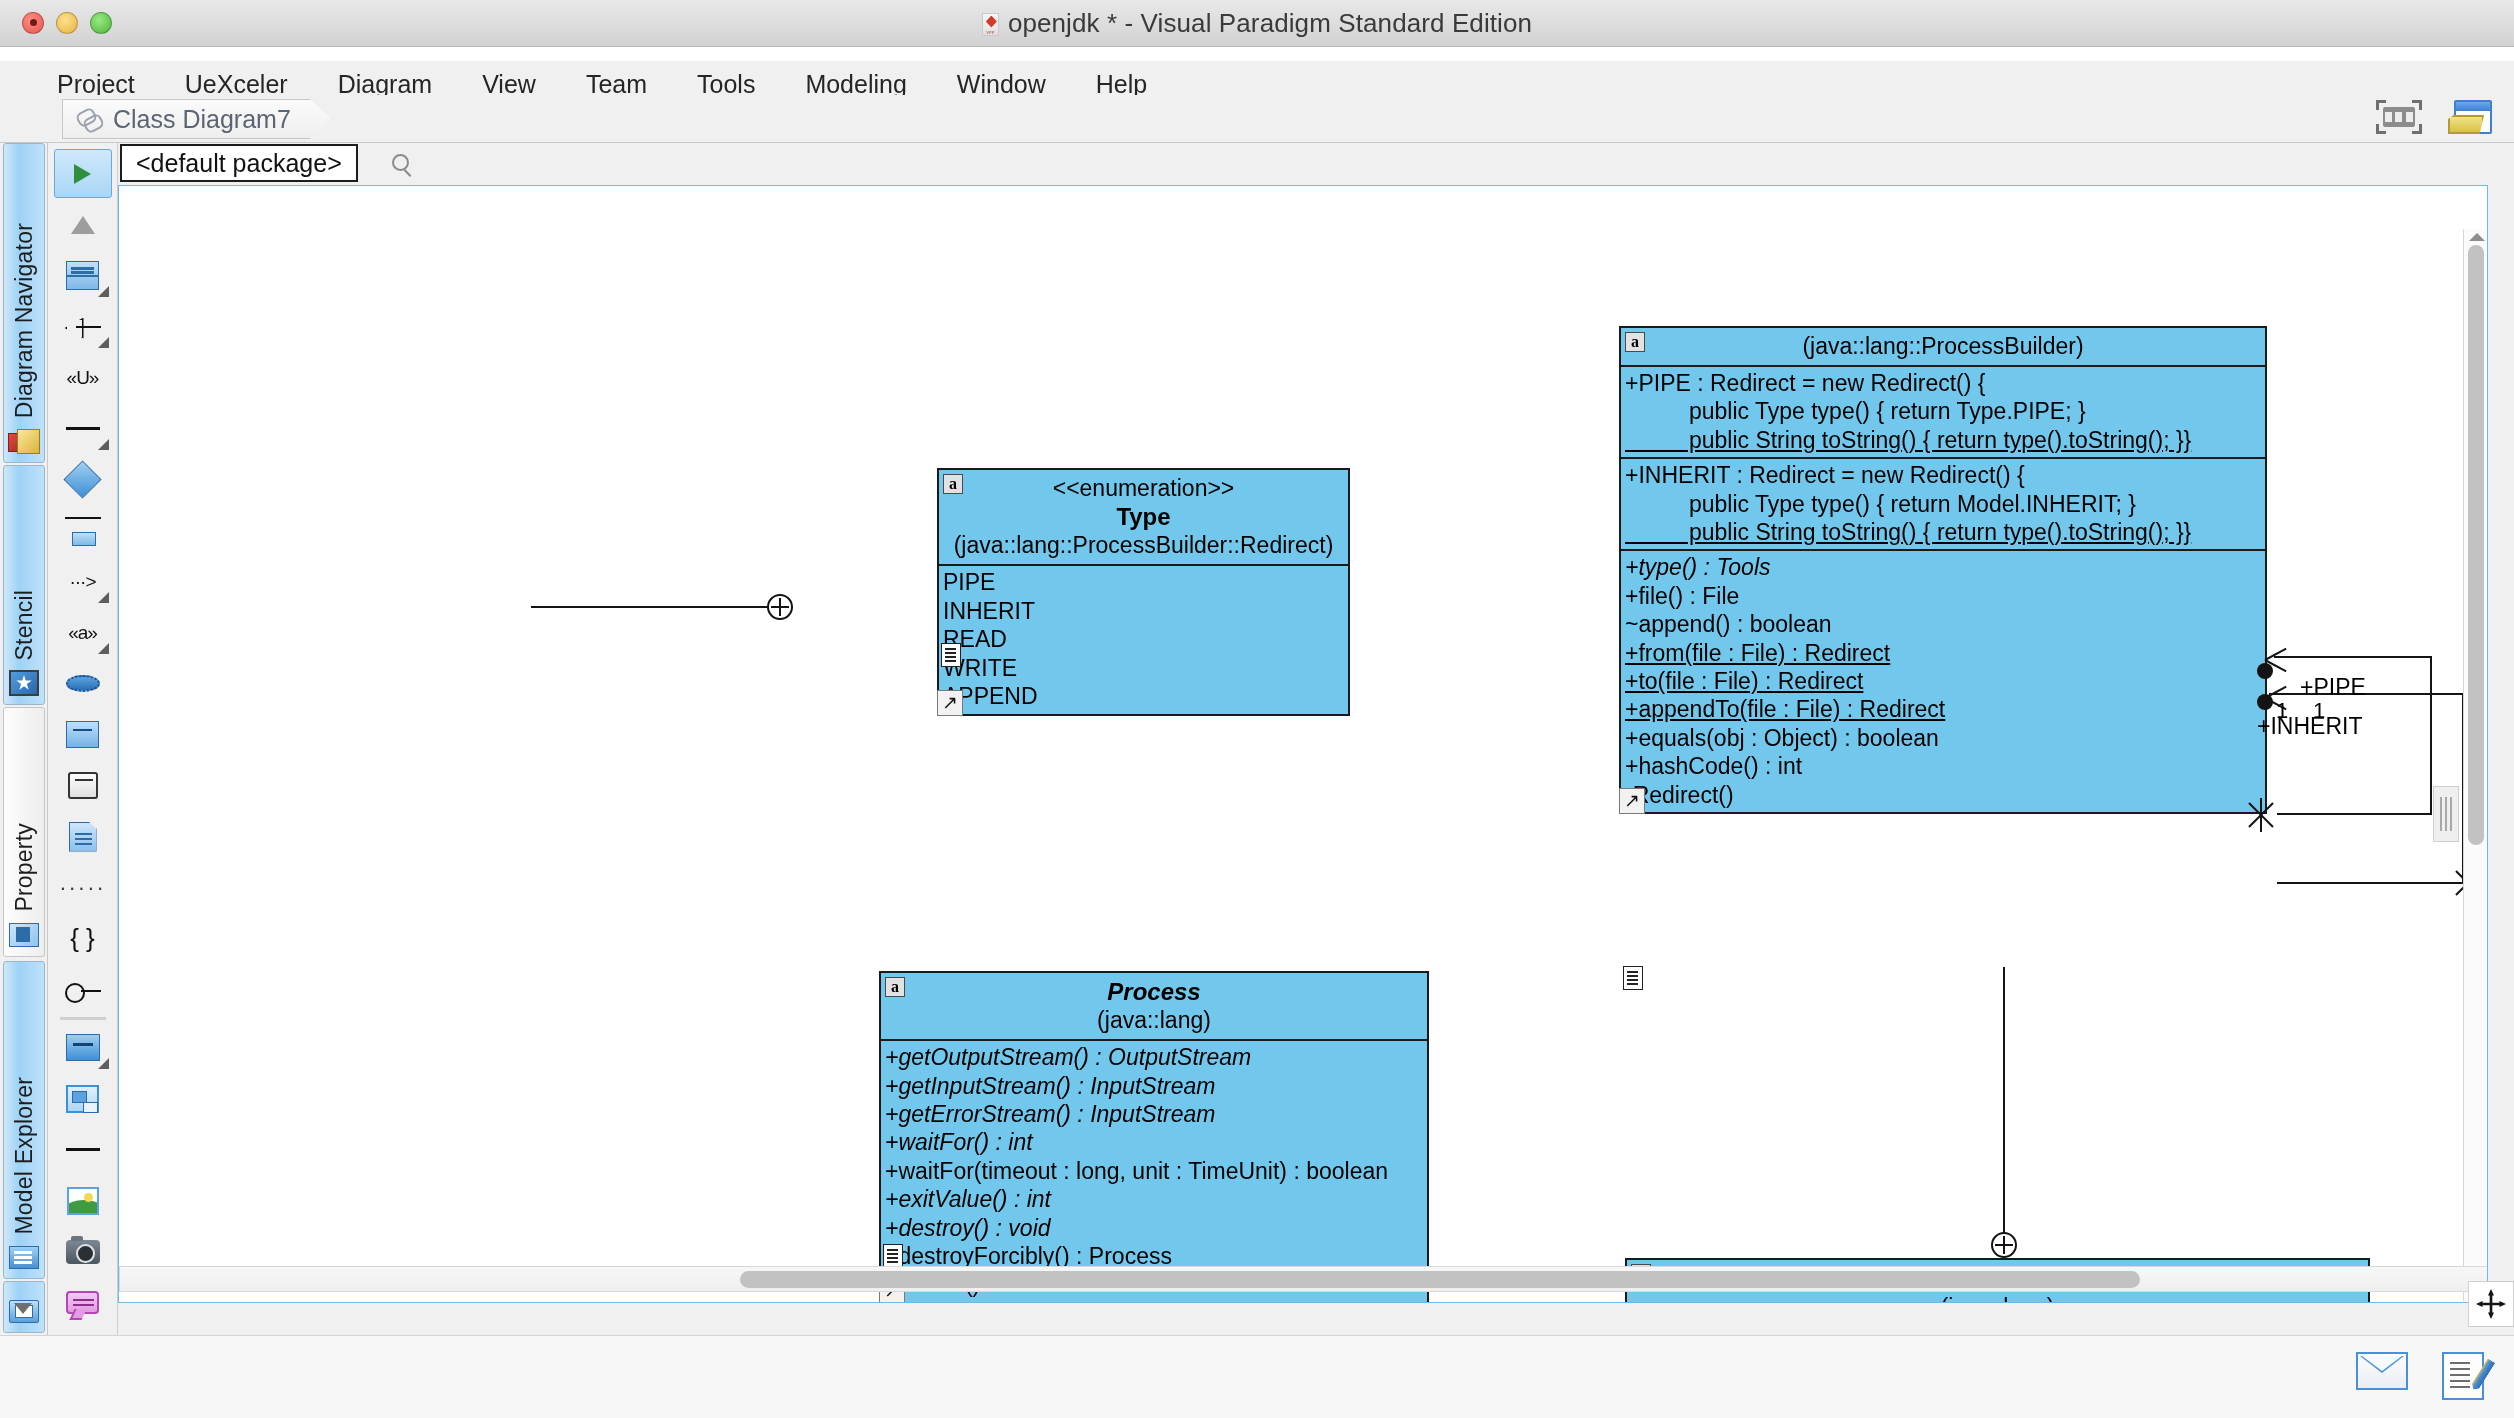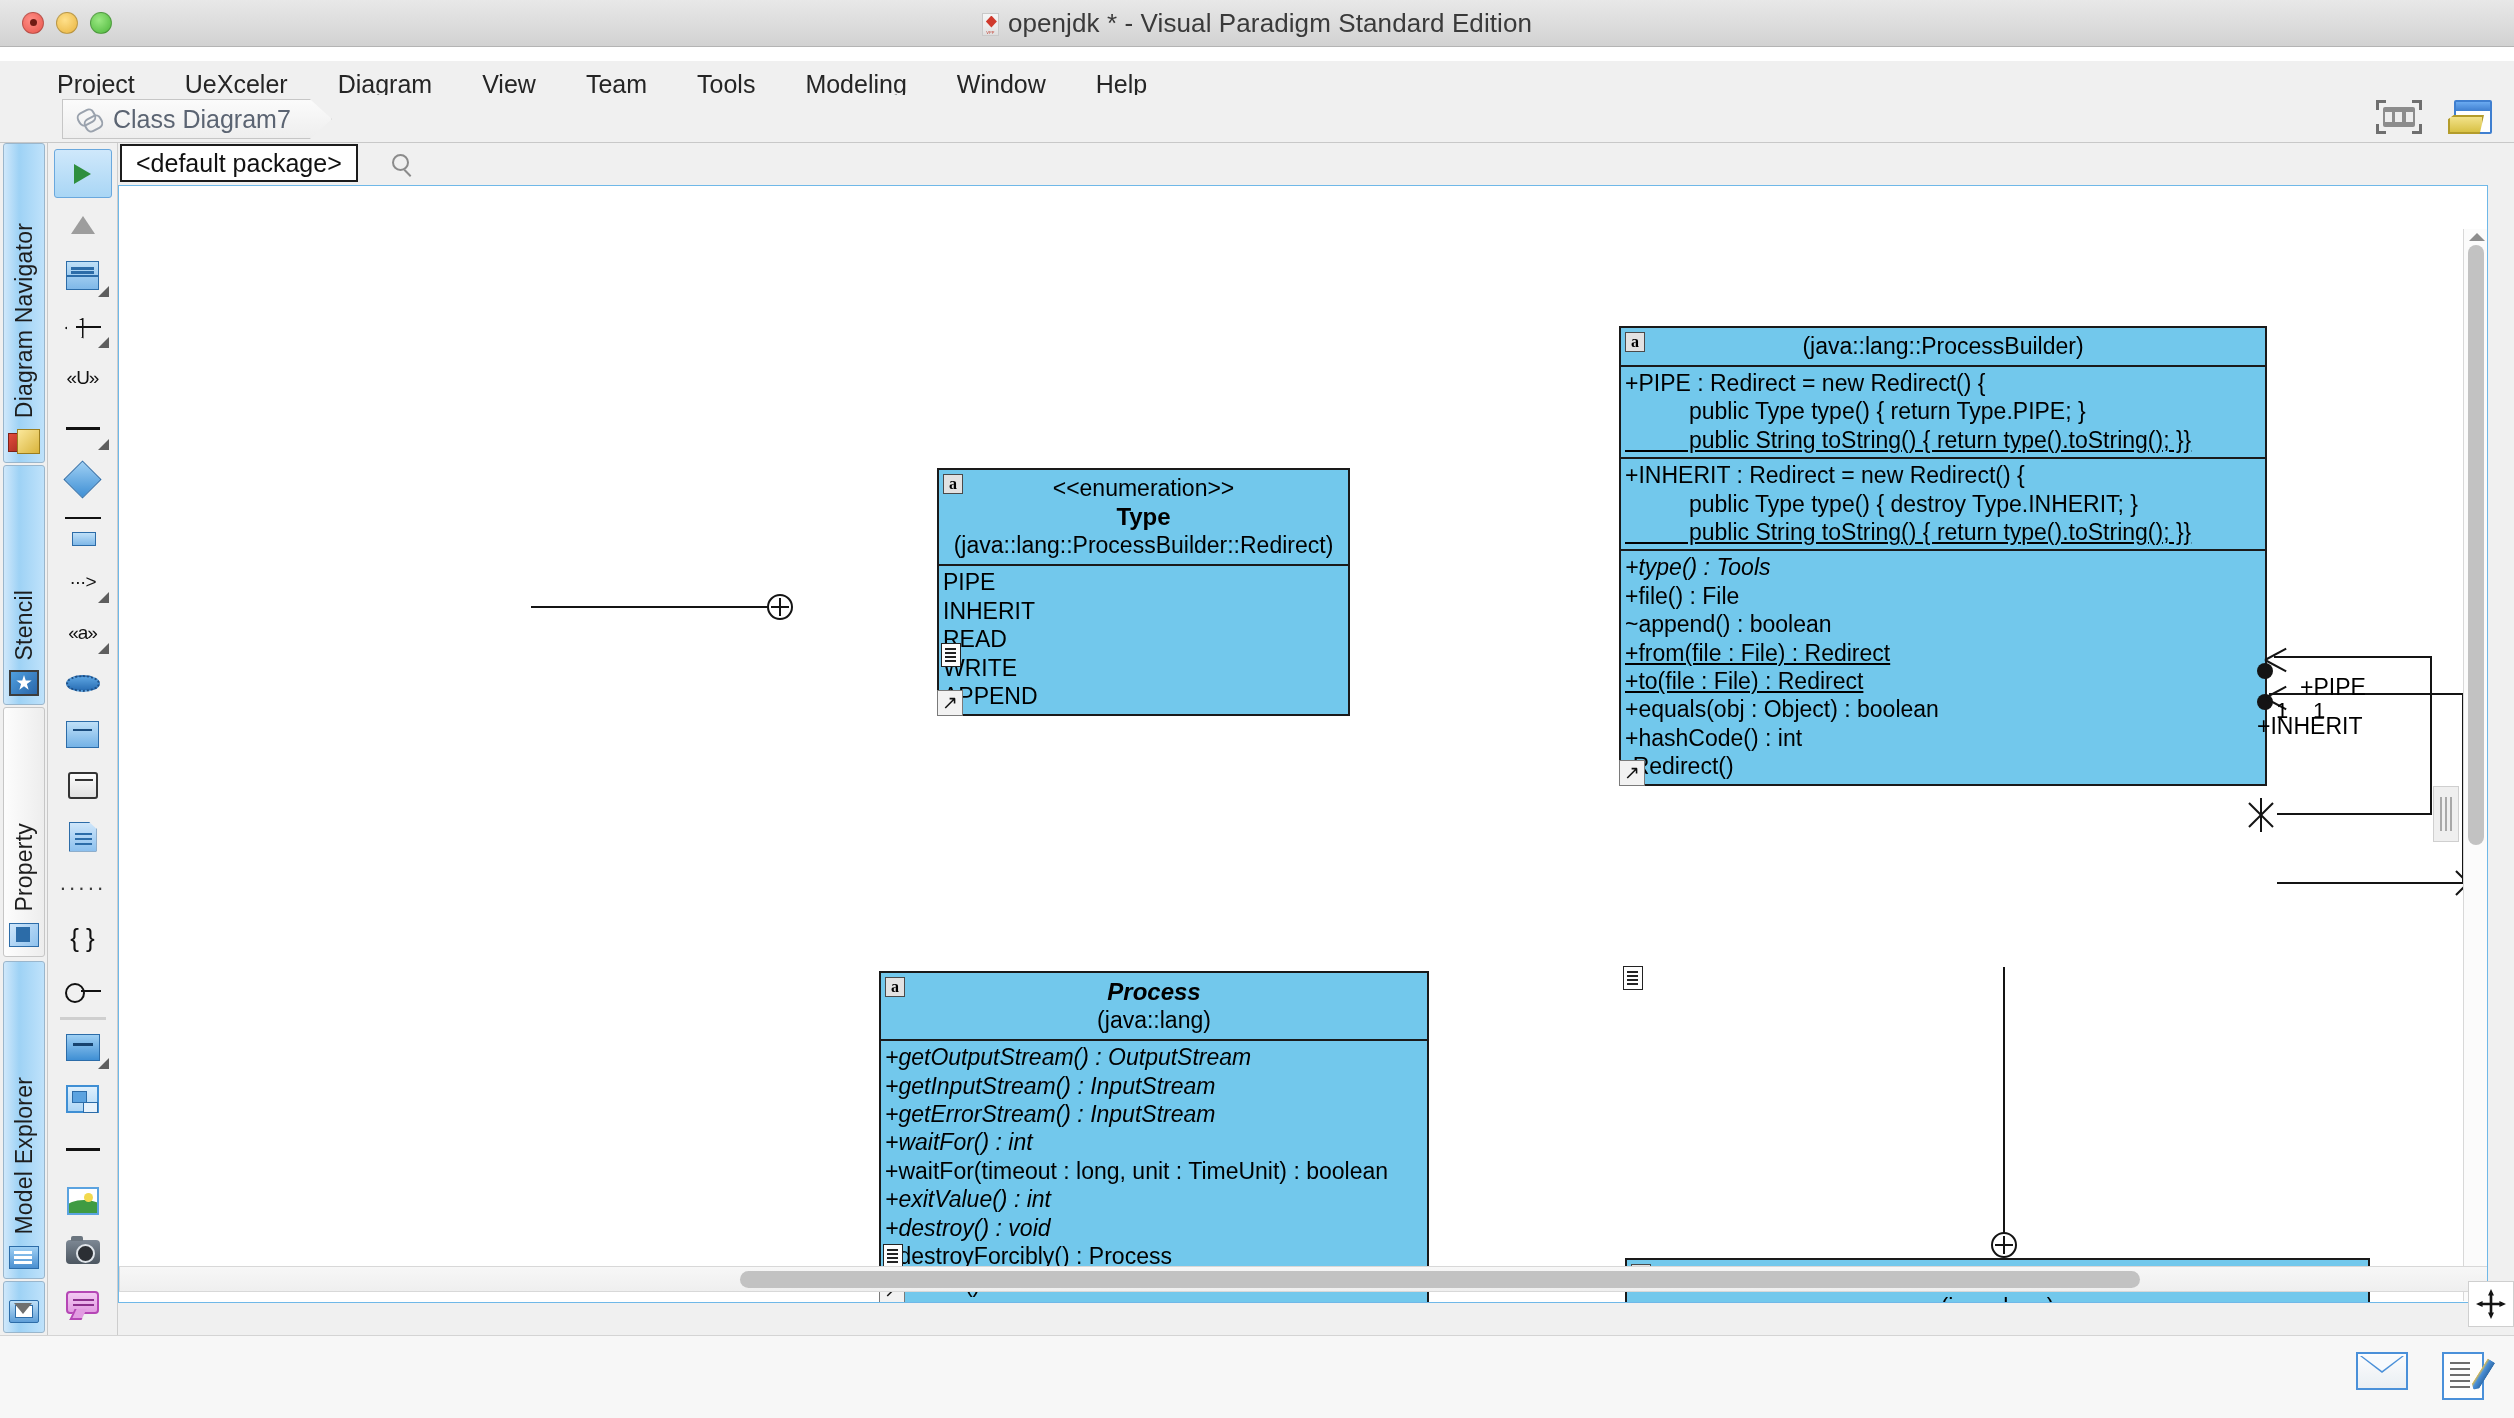--- a/index.html
+++ b/index.html
@@ -633,29 +633,30 @@
         <div class="a-badge">a</div>
         <div class="cls-pkg">(java::lang::ProcessBuilder)</div>
       </div>
       <div class="cls-sec">
         <div class="m">+PIPE : Redirect = new Redirect() {</div>
         <div class="m">          public Type type() { return Type.PIPE; }</div>
         <div class="m und">          public String toString() { return type().toString(); }}</div>
       </div>
       <div class="cls-sec">
         <div class="m">+INHERIT : Redirect = new Redirect() {</div>
-        <div class="m">          public Type type() { destroy Type.INHERIT; }</div>
+        <div class="m">          public Type type() { return Model.INHERIT; }</div>
         <div class="m und">          public String toString() { return type().toString(); }}</div>
       </div>
       <div class="cls-sec">
         <div class="m ital">+type() : Tools</div>
         <div class="m">+file() : File</div>
         <div class="m">~append() : boolean</div>
         <div class="m und">+from(file : File) : Redirect</div>
         <div class="m und">+to(file : File) : Redirect</div>
+        <div class="m und">+appendTo(file : File) : Redirect</div>
         <div class="m">+equals(obj : Object) : boolean</div>
         <div class="m">+hashCode() : int</div>
         <div class="m">-Redirect()</div>
       </div>
       <div class="res-handle">↗</div>
     </div>
     <div class="doc-badge" style="left:1504px;top:780px;"></div>
 
     <div class="ball" style="left:2138px;top:477px;"></div>
     <div class="ball" style="left:2138px;top:508px;"></div>

